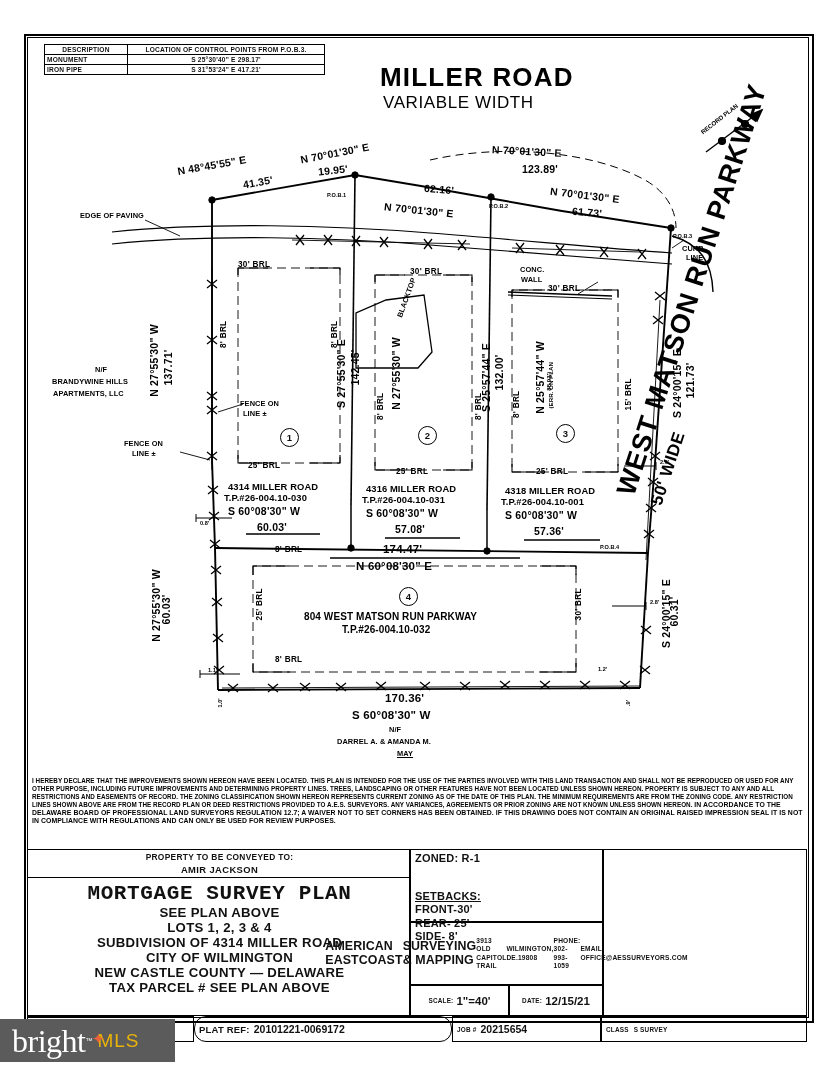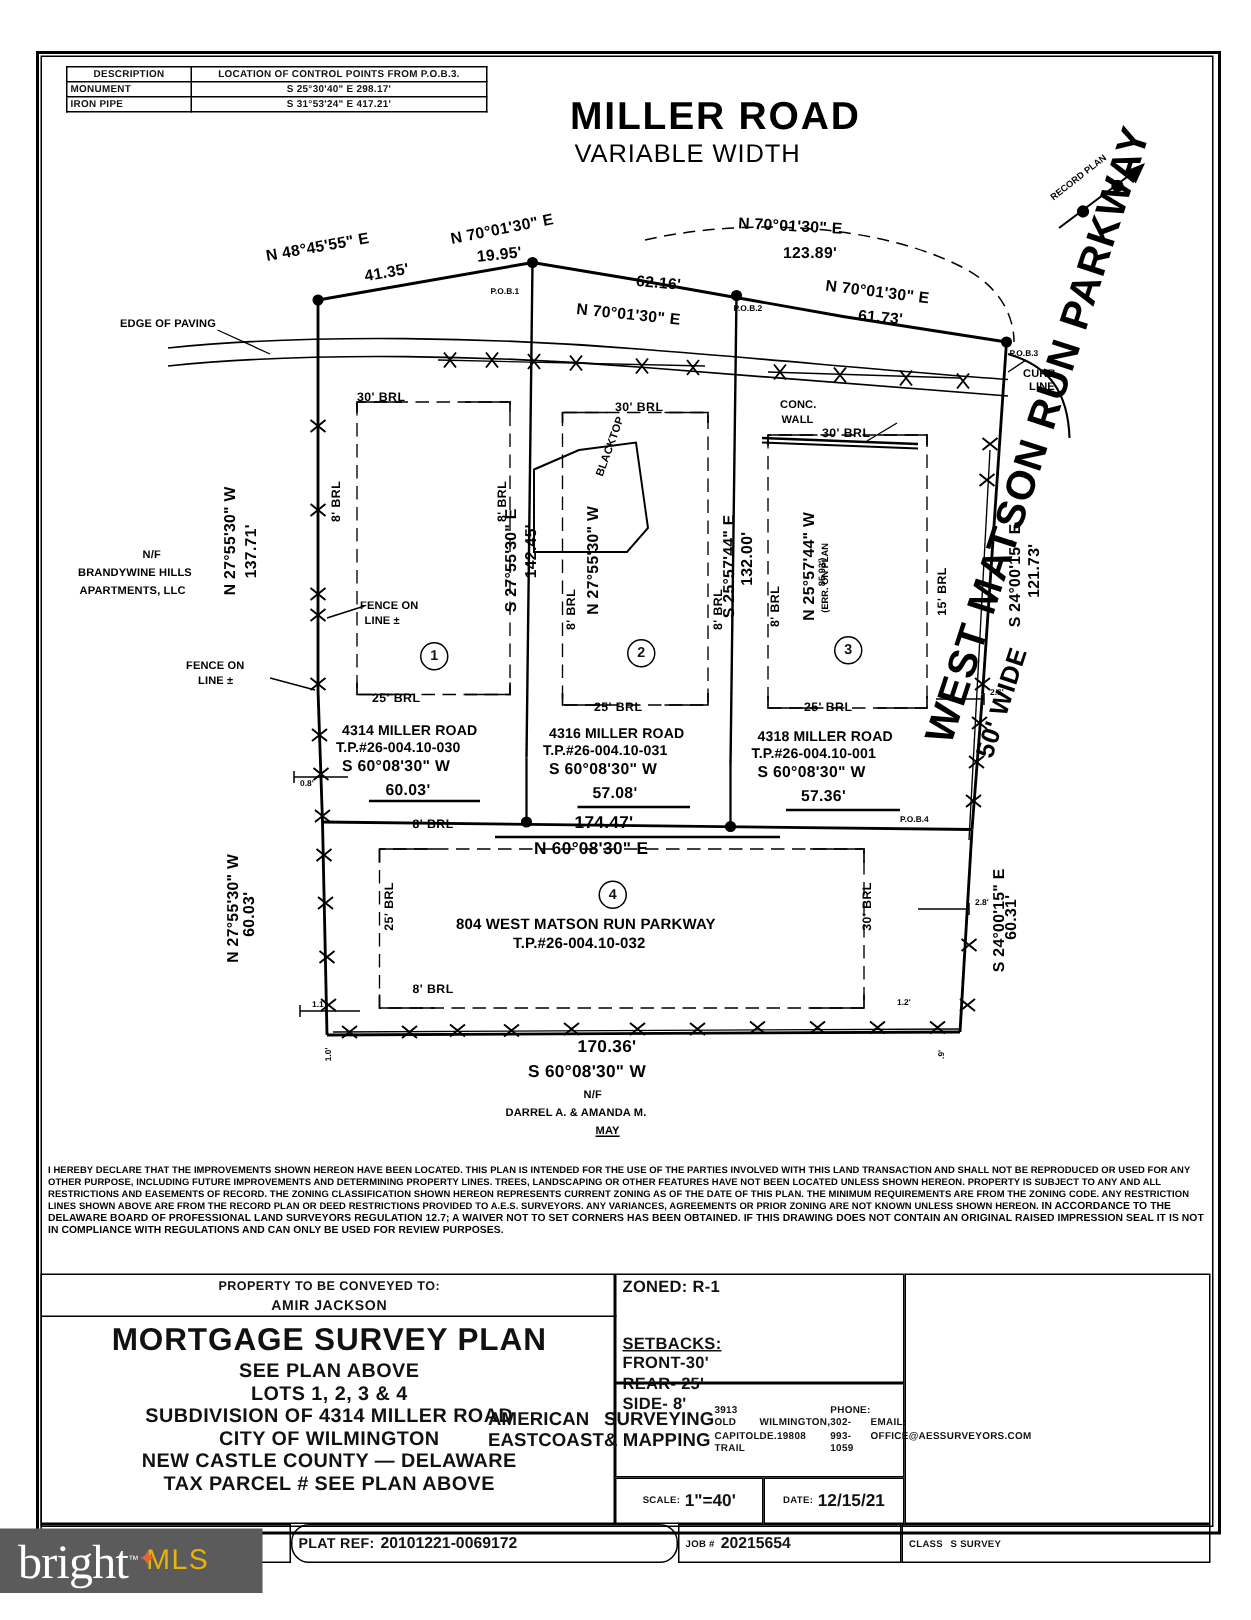--- a/index.html
+++ b/index.html
@@ -57,21 +57,21 @@
   .tbcell{position:absolute;box-sizing:border-box;border:1px solid #000;}
 
   #tb-left{left:0px;top:0px;width:383px;height:167px;border:1px solid #000;}
   #tb-conveyed{position:absolute;left:0;top:0;width:383px;height:28px;
     display:flex;flex-direction:column;align-items:center;justify-content:center;
     border-bottom:1.6px solid #000;box-sizing:border-box;}
   #conveyed-label{font-size:8.4px;font-weight:bold;letter-spacing:.3px;}
   #conveyed-name{font-size:9.4px;font-weight:bold;letter-spacing:.4px;margin-top:2px;}
   #tb-main{position:absolute;left:0;top:28px;width:383px;height:139px;
     display:flex;flex-direction:column;align-items:center;padding-top:4px;box-sizing:border-box;}
-  #plan-title{font-family:Liberation Sans, sans-serif;font-size:21px;font-weight:bold;letter-spacing:.6px;}
+  #plan-title{font-family:Liberation Mono, monospace;font-size:21px;font-weight:bold;letter-spacing:.6px;}
   .plan-line{font-size:13.2px;font-weight:bold;letter-spacing:.3px;margin-top:0;text-align:right;}
 
   #tb-zone{left:383px;top:0px;width:193px;height:73px;padding:2px 4px;box-sizing:border-box;}
   .zone-line{font-size:11px;font-weight:bold;letter-spacing:.2px;line-height:13.5px;}
   #zone-setbacks{text-decoration:underline;margin-top:24px;}
 
   #tb-firm{left:383px;top:73px;width:193px;height:63px;box-sizing:border-box;
     display:flex;flex-direction:row;align-items:center;justify-content:center;}
   .firm-line{font-size:12.4px;font-weight:bold;letter-spacing:.1px;line-height:13.5px;}
   .firm-addr{font-size:6.6px;font-weight:bold;letter-spacing:.2px;line-height:8.4px;}

